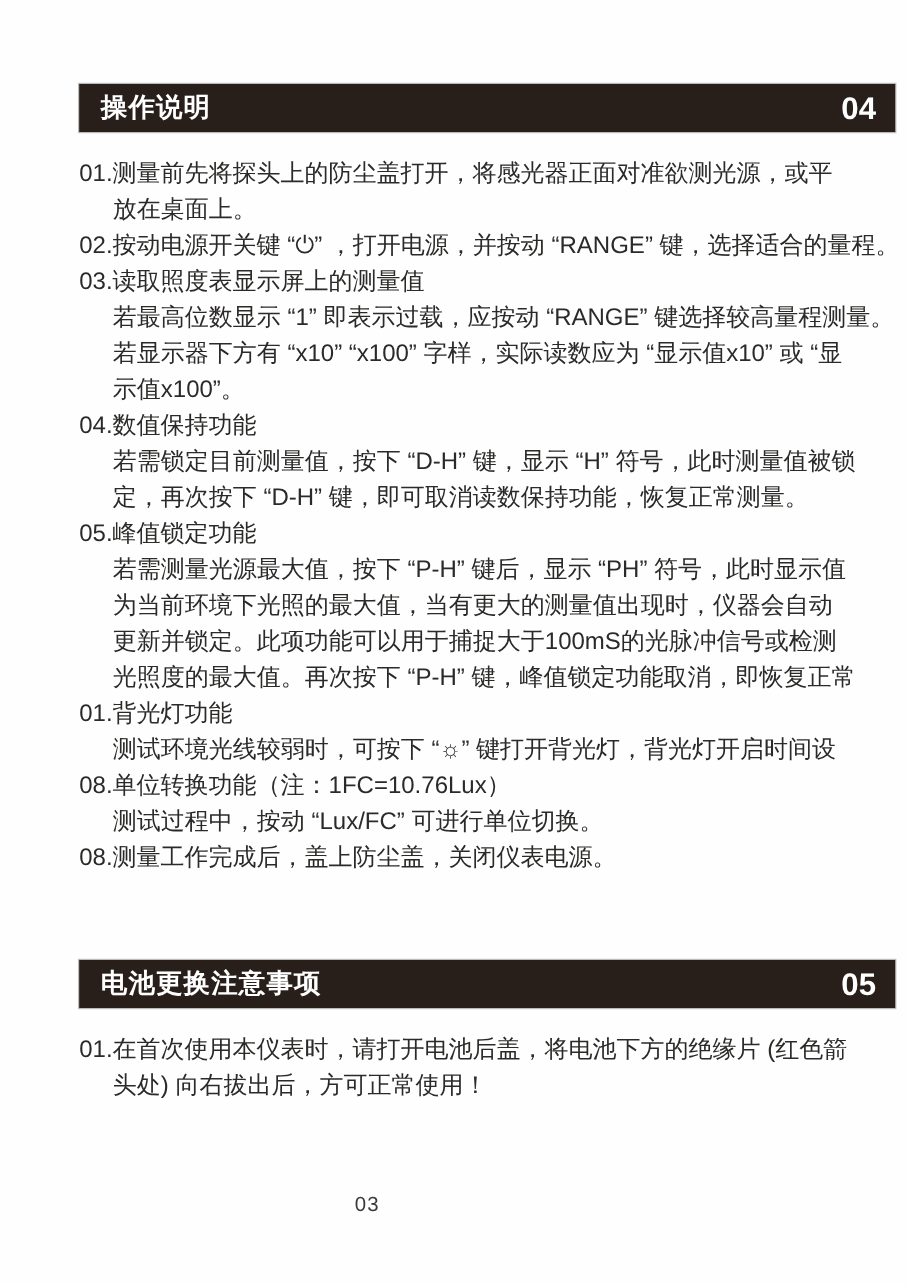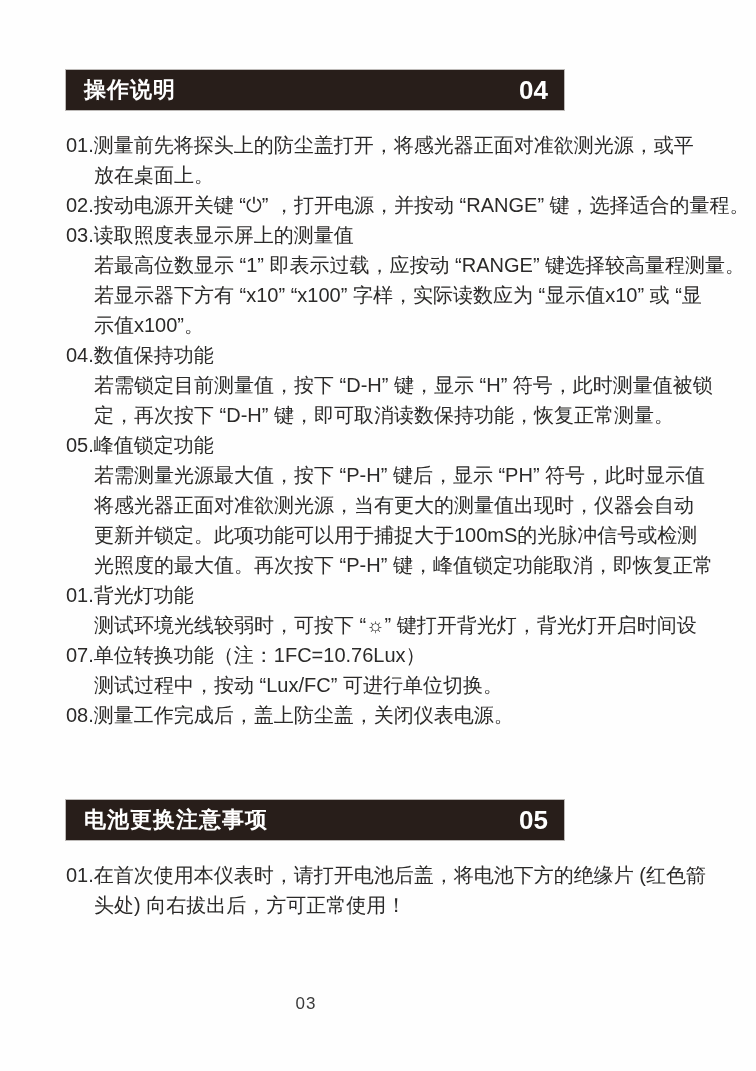--- a/index.html
+++ b/index.html
@@ -16,21 +16,21 @@
     color: #2b2a29;
     overflow: hidden;
   }
   .content {
     position: absolute;
     left: 66px;
     top: 70px;
     width: 650px;
   }
   .section-bar {
-    width: 498px;
+    width: 680px;
     height: 40px;
     background: #281e1a;
     box-shadow: 0 0 0 1px #bdbab8;
     display: flex;
     align-items: center;
     justify-content: space-between;
     box-sizing: border-box;
     padding: 0 16px 0 18px;
   }
   .bar-title {
@@ -87,26 +87,26 @@
         <div class="line">02.按动电源开关键 “⏻” ，打开电源，并按动 “RANGE” 键，选择适合的量程。</div>
         <div class="line">03.读取照度表显示屏上的测量值</div>
         <div class="line cont">若最高位数显示 “1” 即表示过载，应按动 “RANGE” 键选择较高量程测量。</div>
         <div class="line cont">若显示器下方有 “x10” “x100” 字样，实际读数应为 “显示值x10” 或 “显</div>
         <div class="line cont">示值x100”。</div>
         <div class="line">04.数值保持功能</div>
         <div class="line cont">若需锁定目前测量值，按下 “D-H” 键，显示 “H” 符号，此时测量值被锁</div>
         <div class="line cont">定，再次按下 “D-H” 键，即可取消读数保持功能，恢复正常测量。</div>
         <div class="line">05.峰值锁定功能</div>
         <div class="line cont">若需测量光源最大值，按下 “P-H” 键后，显示 “PH” 符号，此时显示值</div>
-        <div class="line cont">将感光器正面对准欲测光源，当有更大的测量值出现时，仪器会自动</div>
+        <div class="line cont">为当前环境下光照的最大值，当有更大的测量值出现时，仪器会自动</div>
         <div class="line cont">更新并锁定。此项功能可以用于捕捉大于100mS的光脉冲信号或检测</div>
         <div class="line cont">光照度的最大值。再次按下 “P-H” 键，峰值锁定功能取消，即恢复正常</div>
         <div class="line">01.背光灯功能</div>
         <div class="line cont">测试环境光线较弱时，可按下 “☼” 键打开背光灯，背光灯开启时间设</div>
-        <div class="line">07.单位转换功能（注：1FC=10.76Lux）</div>
+        <div class="line">08.单位转换功能（注：1FC=10.76Lux）</div>
         <div class="line cont">测试过程中，按动 “Lux/FC” 可进行单位切换。</div>
         <div class="line">08.测量工作完成后，盖上防尘盖，关闭仪表电源。</div>
       </div>
     </div>
 
     <div class="section">
       <div class="section-bar">
         <span class="bar-title">电池更换注意事项</span>
         <span class="bar-number">05</span>
       </div>

